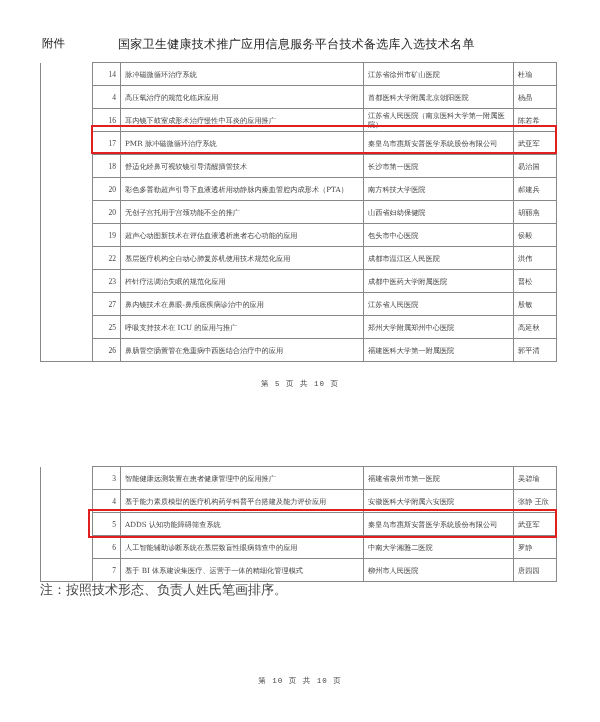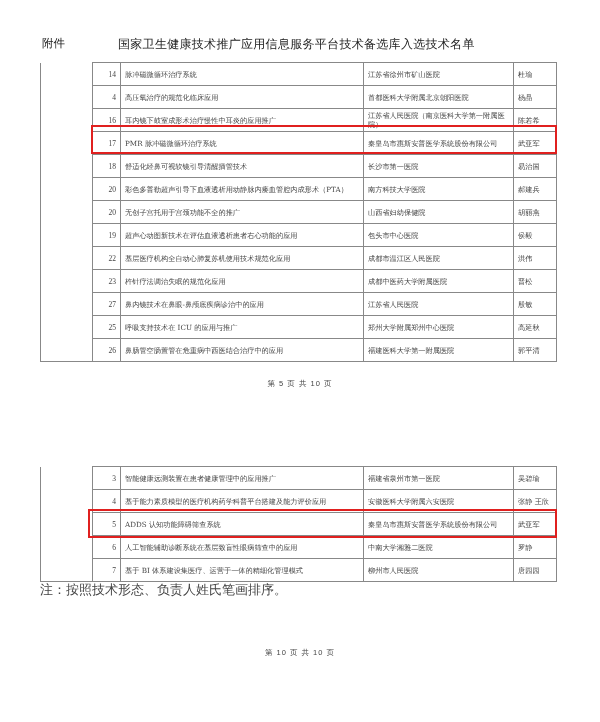--- a/index.html
+++ b/index.html
@@ -14,21 +14,21 @@
   table.list { position: absolute; border-collapse: collapse; font-size: 7.2px; color: #444; table-layout: fixed; }
   table.list td { border: 1px solid #888; padding: 0 4px; vertical-align: middle; line-height: 9px; }
   td.spacer { border-top: none !important; }
   td.idx { text-align: right; font-family: "Liberation Serif", serif; font-size: 7.5px; }
   td.person { text-align: left; }
   .page1 { left: 40px; top: 62px; width: 516px; }
   .page2 { left: 40px; top: 466px; width: 516px; }
   .row1 td { height: 22px; }
 
   .hl { position: absolute; border: 2px solid #e0201f; box-sizing: border-box; pointer-events: none; }
-  .footer { position: absolute; width: 600px; left: 0; text-align: center; font-size: 7.5px; color: #444; font-family: Liberation Sans, sans-serif; letter-spacing: 1px; }
+  .footer { position: absolute; width: 600px; left: 0; text-align: center; font-size: 7.5px; color: #444; font-family: Liberation Mono, monospace; letter-spacing: 1px; }
   .note { position: absolute; left: 40px; top: 581px; font-size: 13px; color: #444; }
 </style>
 </head>
 <body>
 
 <div class="header">
   <span class="attach">附件</span>
   <span class="doc-title">国家卫生健康技术推广应用信息服务平台技术备选库入选技术名单</span>
 </div>
 
@@ -167,13 +167,13 @@
       <td>柳州市人民医院</td>
       <td class="person">唐园园</td>
     </tr>
   </tbody>
 </table>
 
 <div class="hl" style="left:88px; top:509px; width:469px; height:29px;"></div>
 
 <div class="note">注：按照技术形态、负责人姓氏笔画排序。</div>
 
-<div class="footer" style="top:648px;">第 10 页 共 10 页</div>
+<div class="footer" style="top:676px;">第 10 页 共 10 页</div>
 
 </body></html>

